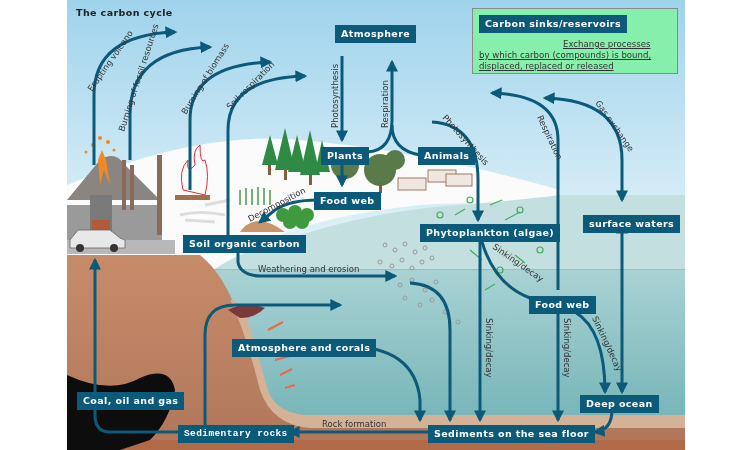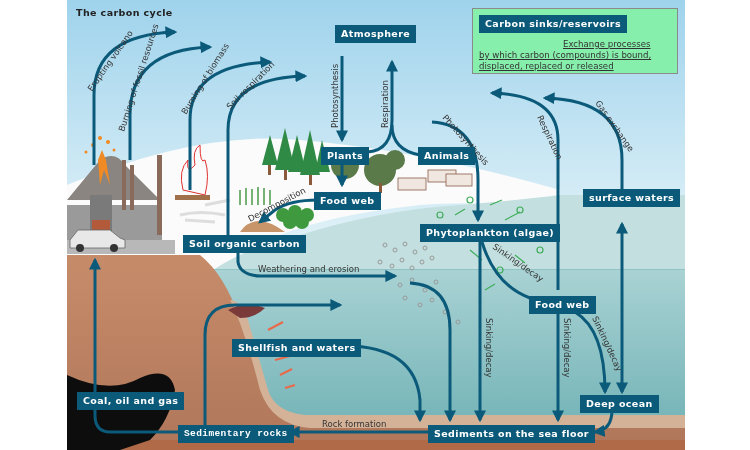--- a/index.html
+++ b/index.html
@@ -224,20 +224,20 @@
     <span>displaced, replaced or released</span>
   </div>
 </div>
 
 <span class="lbl" style="left:335px;top:25px;">Atmosphere</span>
 <span class="lbl" style="left:321px;top:147px;">Plants</span>
 <span class="lbl" style="left:418px;top:147px;">Animals</span>
 <span class="lbl" style="left:314px;top:192px;">Food web</span>
 <span class="lbl" style="left:183px;top:235px;">Soil organic carbon</span>
 <span class="lbl" style="left:420px;top:224px;">Phytoplankton (algae)</span>
-<span class="lbl" style="left:583px;top:189px;">surface waters</span>
+<span class="lbl" style="left:583px;top:215px;">surface waters</span>
 <span class="lbl" style="left:529px;top:296px;">Food web</span>
-<span class="lbl" style="left:232px;top:339px;">Shellfish and waters</span>
+<span class="lbl" style="left:232px;top:339px;">Atmosphere and corals</span>
 <span class="lbl" style="left:580px;top:395px;">Deep ocean</span>
 <span class="lbl" style="left:77px;top:392px;">Coal, oil and gas</span>
 <span class="lbl" style="left:178px;top:425px;font-family:Liberation Mono, monospace;">Sedimentary rocks</span>
 <span class="lbl" style="left:428px;top:425px;">Sediments on the sea floor</span>
 </div>
 
 </body></html>

